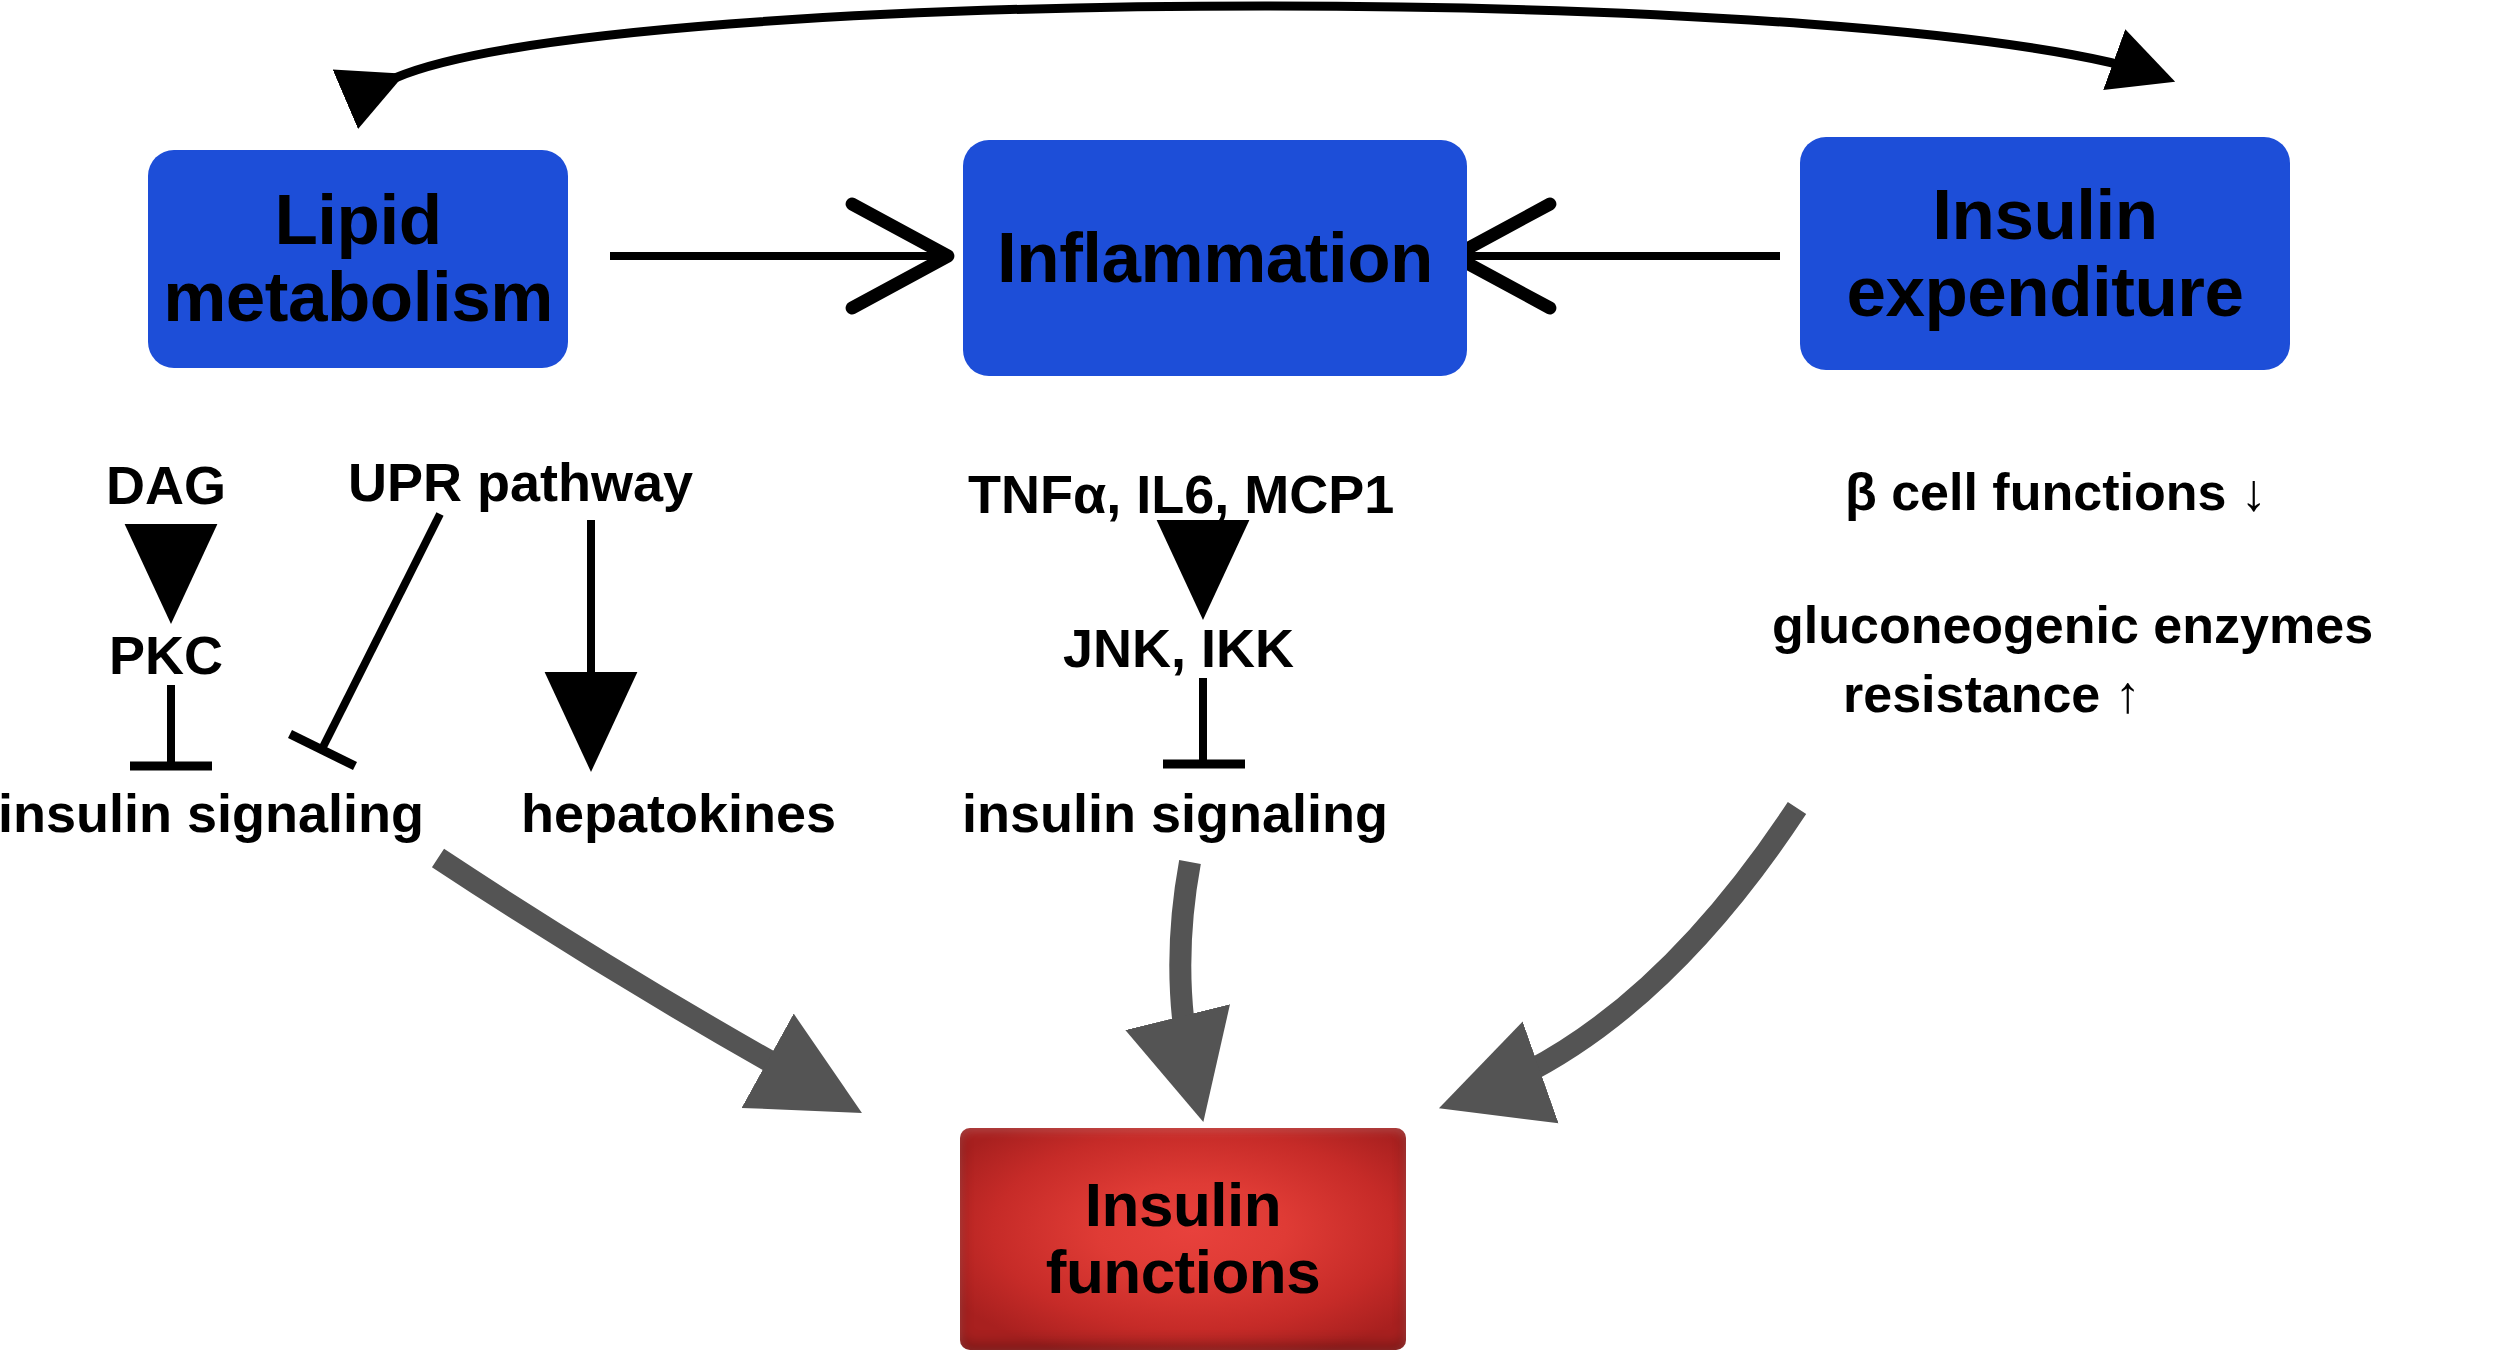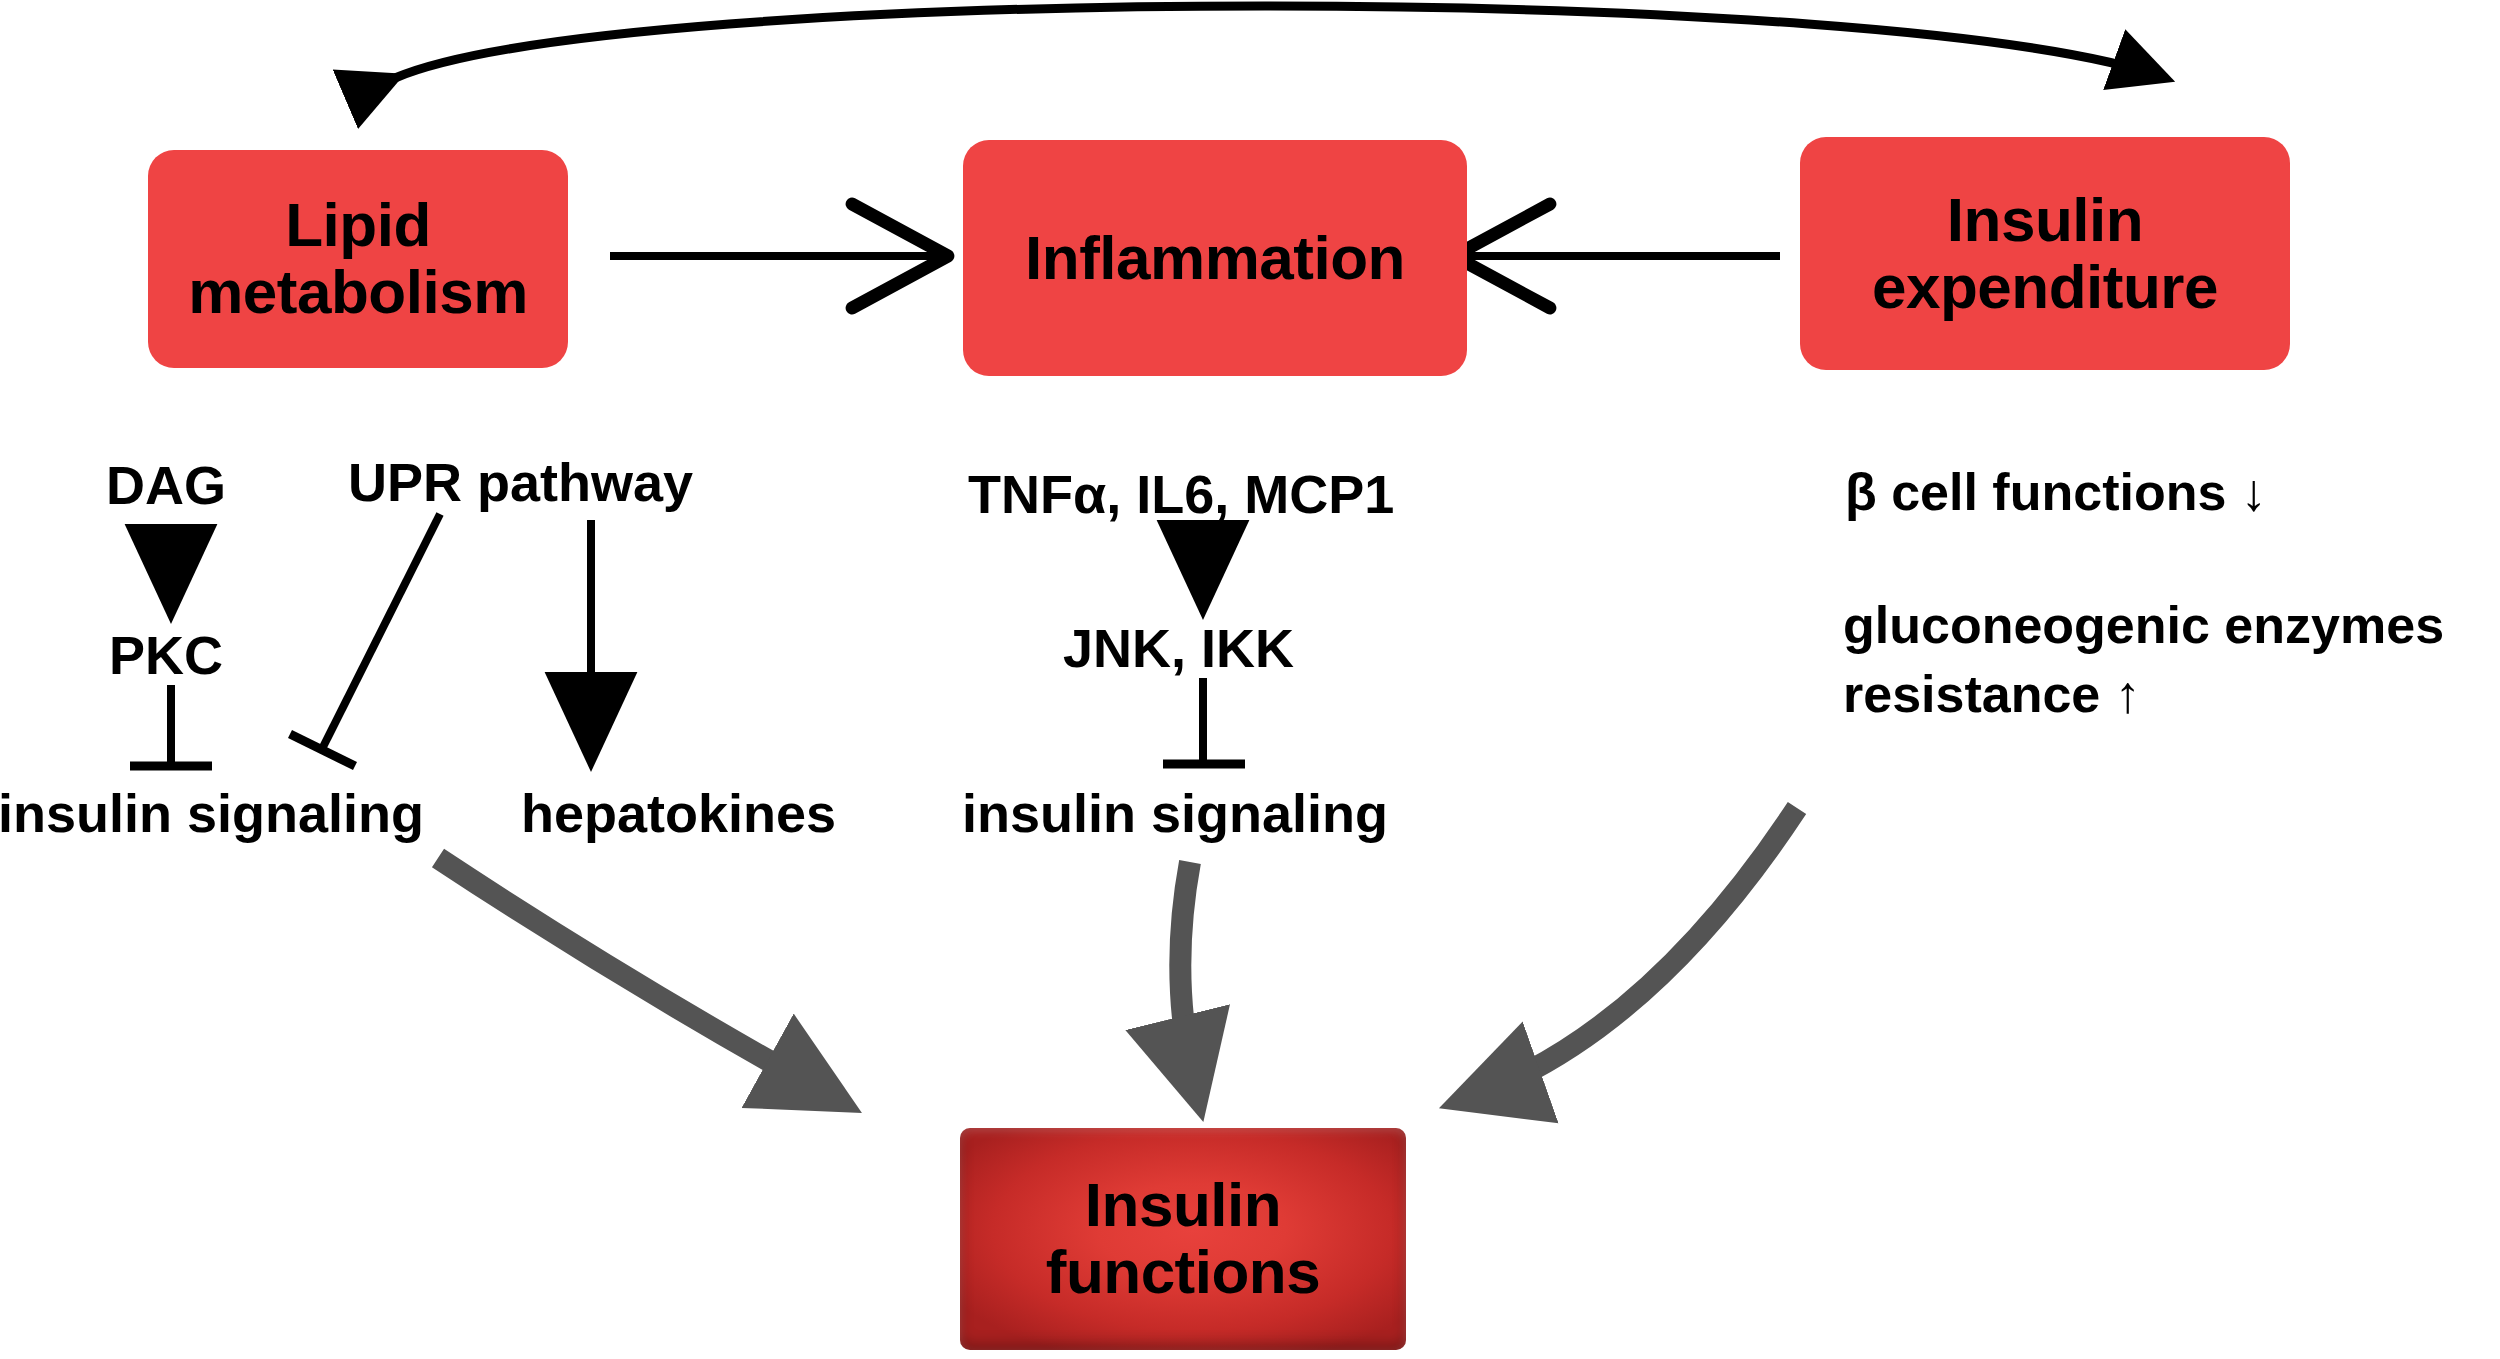--- a/index.html
+++ b/index.html
@@ -14,23 +14,23 @@
   .node{
     position:absolute;
     display:flex;align-items:center;justify-content:center;
     text-align:center;
     font-weight:bold;
     color:#000000;
     line-height:1.08;
     box-sizing:border-box;
   }
   .node-blue{
-    background:#ef4444;
+    background:#1d4ed8;
     border-radius:26px;
-    font-size:62px;
+    font-size:71px;
     letter-spacing:-0.5px;
   }
   .node-red{
     border-radius:10px;
     font-size:62px;
     letter-spacing:-0.5px;
     background:
       radial-gradient(ellipse 62% 62% at 52% 46%, #e8413c 0%, #df3b35 34%, #c62b28 72%, #a8201f 100%);
     box-shadow:inset 0 3px 10px rgba(255,255,255,0.18), inset 0 -6px 14px rgba(0,0,0,0.28);
   }
@@ -156,17 +156,17 @@
   <div class="txt t-lg" style="left:521px;top:783px;">hepatokines</div>
 
   <div class="txt t-lg" style="left:968px;top:464px;">TNFα, IL6, MCP1</div>
 
   <div class="txt t-lg" style="left:1063px;top:618px;">JNK, IKK</div>
 
   <div class="txt t-lg" style="left:962px;top:783px;">insulin signaling</div>
 
   <div class="txt t-md" style="left:1845px;top:463px;">β cell functions ↓</div>
 
-  <div class="txt t-md" style="left:1843px;top:596px;">gluconeogenic enzymes</div>
+  <div class="txt t-md" style="left:1772px;top:596px;">gluconeogenic enzymes</div>
 
   <div class="txt t-md" style="left:1843px;top:665px;">resistance ↑</div>
 
 </div>
 
 </body></html>

